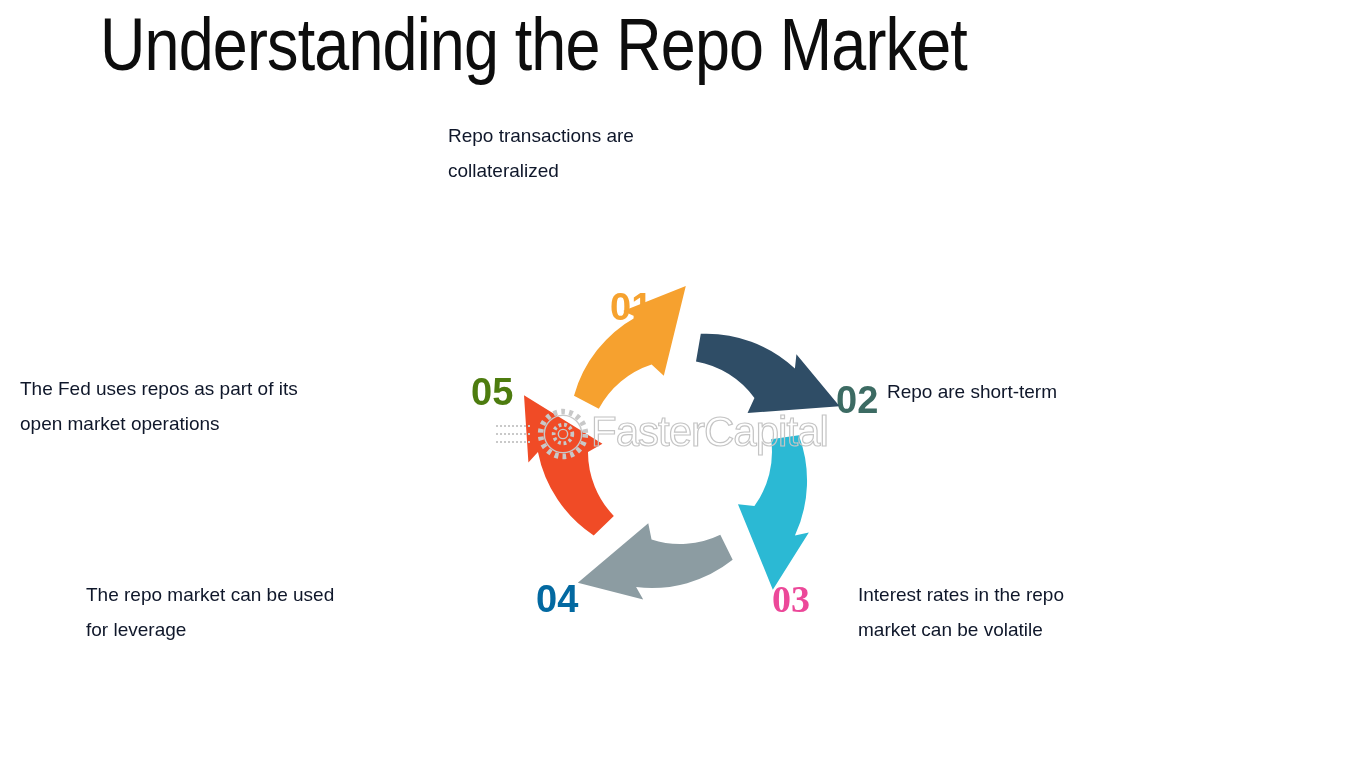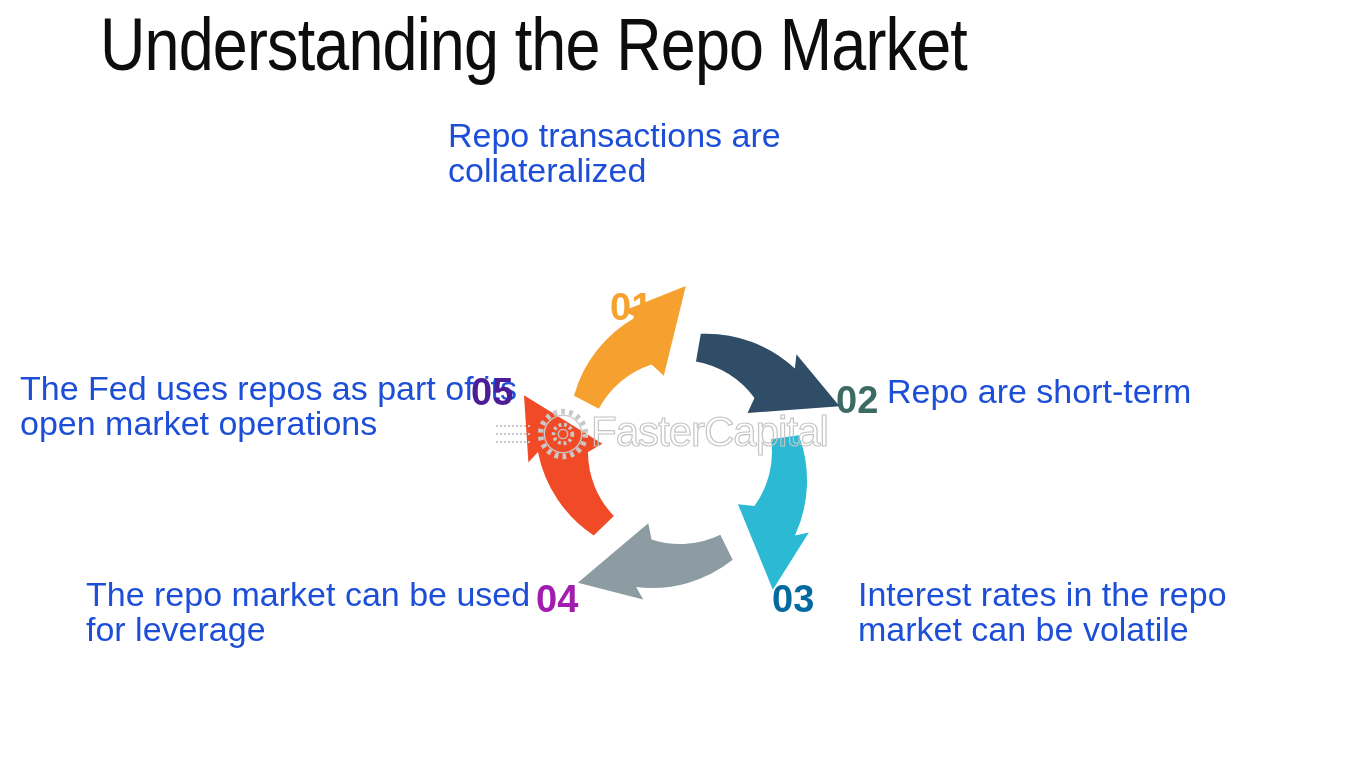--- a/index.html
+++ b/index.html
@@ -19,23 +19,23 @@
     font-weight: 400;
     color: #0d0d0d;
     letter-spacing: -1px;
     white-space: nowrap;
     transform: scaleX(0.85);
     transform-origin: left top;
     line-height: 1.0;
   }
   .step-label {
     position: absolute;
-    font-size: 34px;
+    font-size: 19px;
     line-height: 35px;
-    color: #1d4ed8;
+    color: #0f172a;
     white-space: pre-line;
   }
   #label-1 { left: 448px; top: 118px; }
   #label-2 { left: 887px; top: 374px; }
   #label-3 { left: 858px; top: 577px; }
   #label-4 { left: 86px;  top: 577px; }
   #label-5 { left: 20px;  top: 371px; }
   .step-number {
     position: absolute;
     font-size: 38px;
@@ -92,23 +92,23 @@
   <div class="step-label" id="label-2">Repo are short-term</div>
   <div class="step-label" id="label-3">Interest rates in the repo
 market can be volatile</div>
   <div class="step-label" id="label-5">The Fed uses repos as part of its
 open market operations</div>
   <div class="step-label" id="label-4">The repo market can be used
 for leverage</div>
 
   <div class="step-number" id="num-1" style="color: rgb(246, 162, 47);">01</div>
   <div class="step-number" id="num-2" style="color: rgb(60, 107, 99);">02</div>
-  <div class="step-number" id="num-3" style="color: #0369a1;">03</div>
-  <div class="step-number" id="num-4" style="color: #a21caf; text-align: right;">04</div>
-  <div class="step-number" id="num-5" style="color: #4c1d95;">05</div>
+  <div class="step-number" id="num-3" style="color: #ec4899; font-family: Liberation Serif, serif;">03</div>
+  <div class="step-number" id="num-4" style="color: #0369a1; text-align: right;">04</div>
+  <div class="step-number" id="num-5" style="color: #4d7c0f;">05</div>
 
   <svg id="cycle-svg" viewBox="-200 -200 400 400" aria-hidden="true">
     <defs>
       <path id="seg" d="M -81.2 -43.2
            L -106.0 -56.3
            A 130 130 0 0 1 -43.9 -135.1
            L -56.9 -140.9
            L 5.8 -165.9
            L -16.2 -76.3
            L -28.4 -87.5

